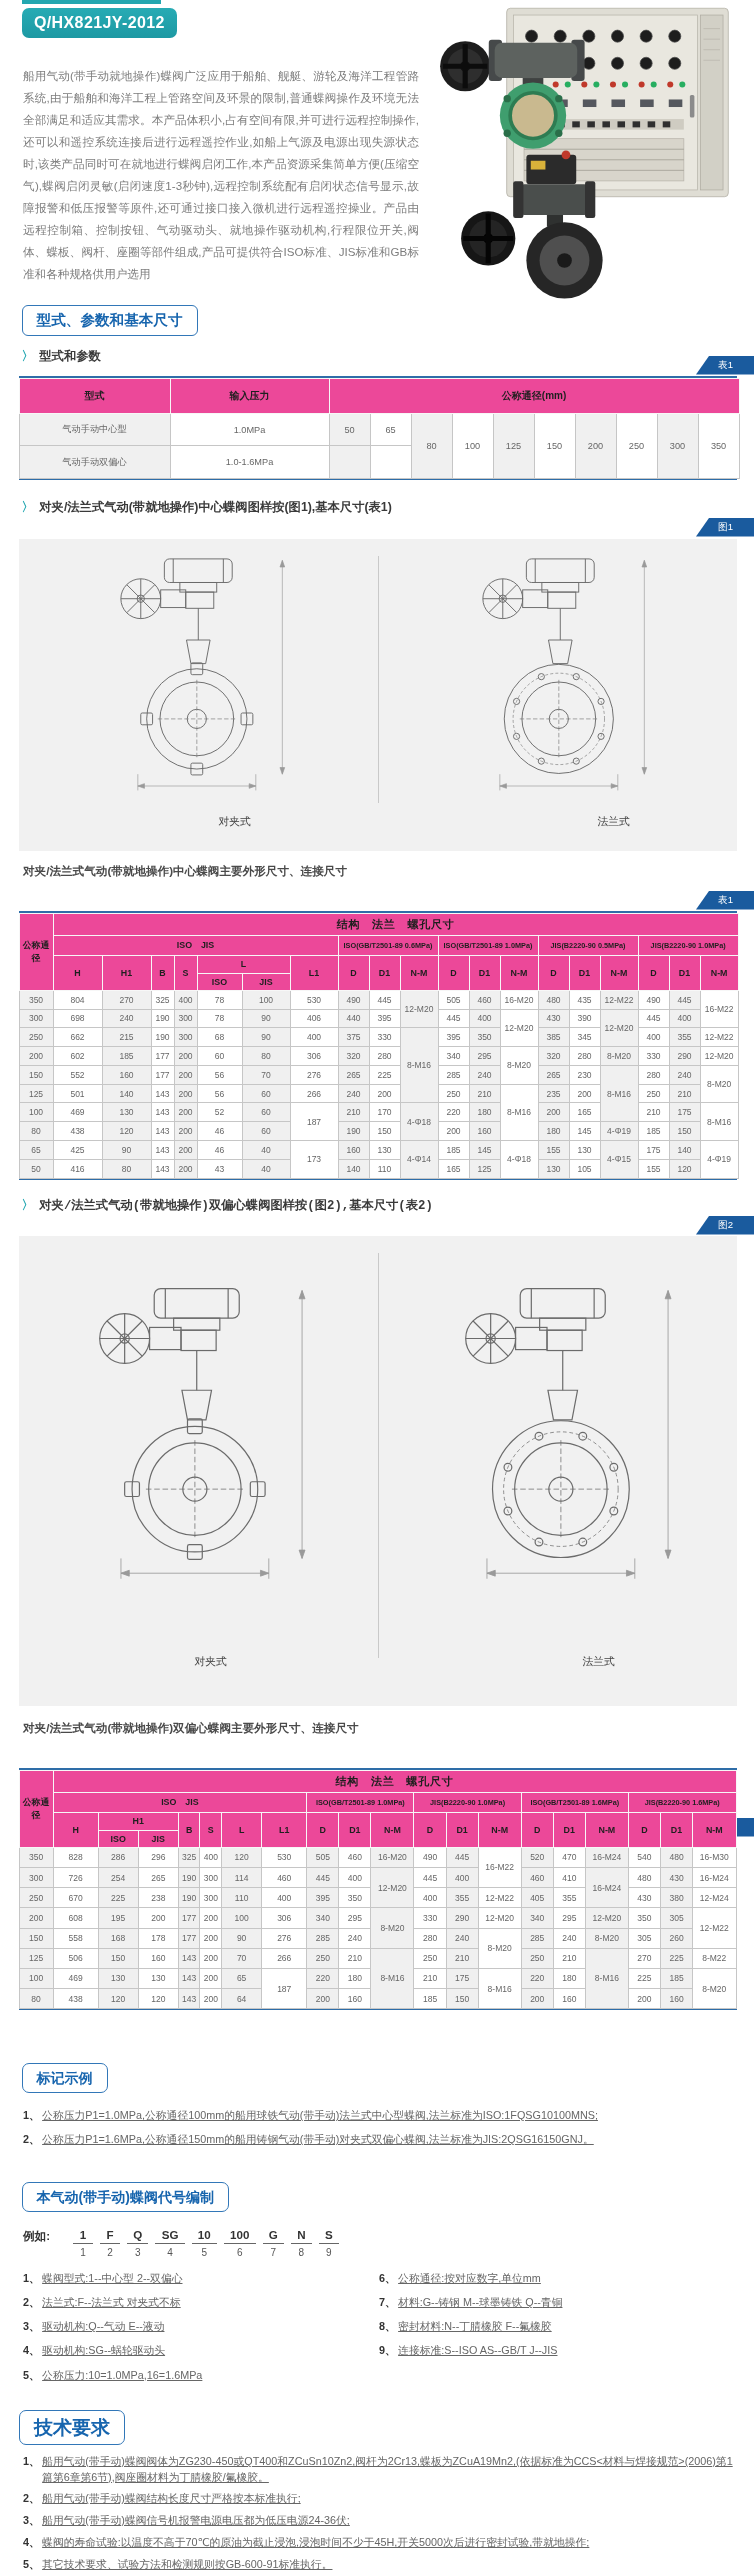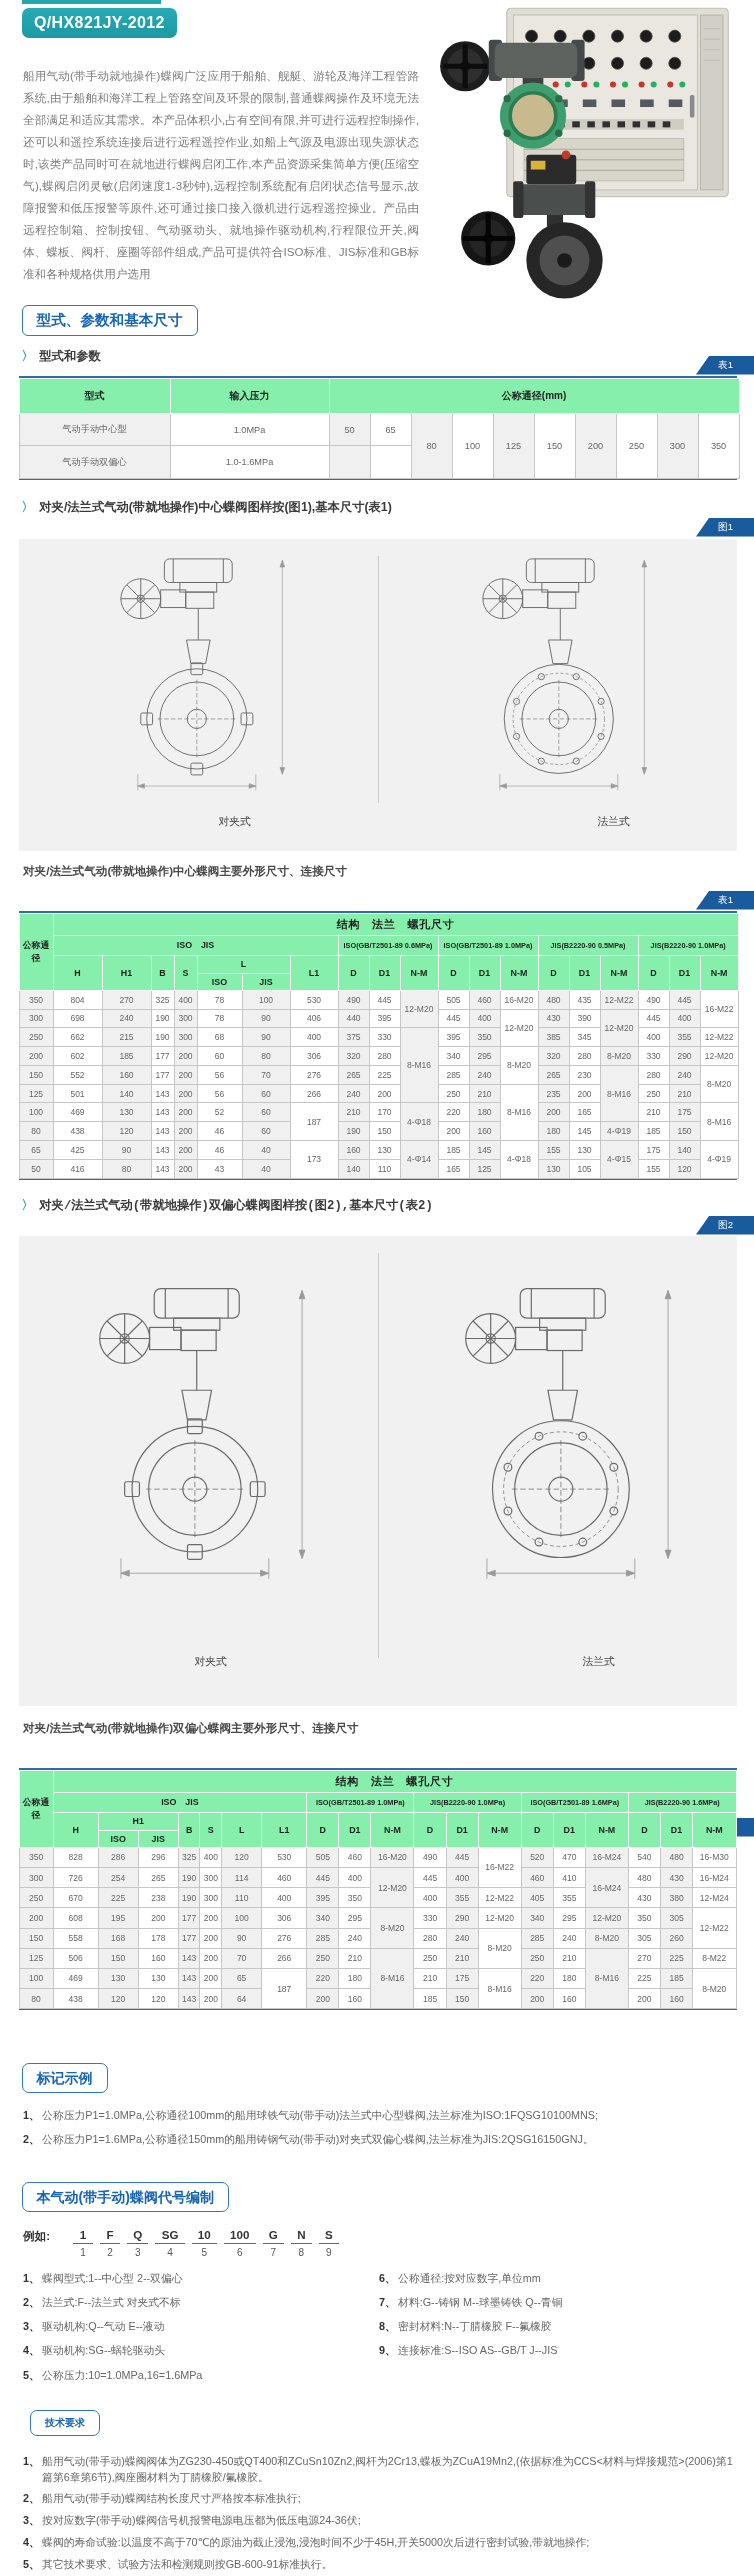--- a/index.html
+++ b/index.html
@@ -26,33 +26,33 @@
        display:flex;align-items:center;justify-content:center;clip-path:polygon(22% 0,100% 0,100% 100%,0 100%);}
 
   .panel{position:absolute;left:18.5px;width:718px;background:#f1f1f1;}
   .panel .divider{position:absolute;left:50%;top:17px;bottom:48px;border-left:0.8px solid #c9c9c9;}
   .flabel{position:absolute;font-size:10.8px;color:#444;}
   .valve-slot{position:absolute;}
   .valve-slot svg{width:100%;height:100%;}
 
   .tablewrap{position:absolute;left:18.5px;width:718px;border-top:2.3px solid #2e6da8;border-bottom:1.5px solid #2e6da8;}
   table{border-collapse:collapse;table-layout:fixed;width:100%;}
-  th{background:#86efac;border:0.8px solid #f7f7f7;font-weight:bold;color:#1f1f1f;padding:3.1px 0;font-size:8.9px;overflow:hidden;}
+  th{background:#ec4899;border:0.8px solid #f7f7f7;font-weight:bold;color:#1f1f1f;padding:3.1px 0;font-size:8.9px;overflow:hidden;}
   td{border:0.8px solid #c6c6c6;text-align:center;color:#666;font-size:8.5px;padding:3.9px 0;background:#fff;
      white-space:nowrap;overflow:hidden;}
   td.alt{background:#f0f0f0;}
   th.grp{font-size:7.3px;white-space:nowrap;}
   th.band{font-size:11px;letter-spacing:0.8px;}
   .ptable th{font-size:10px;padding:10px 0;}
   .ptable td{font-size:9.2px;padding:9.2px 0;}
   .t2 td{padding:4.6px 0;}
 
   .num-line{display:flex;font-size:10.8px;color:#666;line-height:1.45;}
   .num-line .no{font-weight:bold;color:#333;margin-right:2.3px;white-space:nowrap;}
-  .num-line .txt{flex:1;}
+  .num-line .txt{flex:1;text-decoration:underline;}
   .marking{position:absolute;left:23px;top:2108px;width:709px;}
   .marking .num-line{margin-bottom:8.5px;}
   .legend-left{position:absolute;left:23px;top:2271px;width:343px;}
   .legend-right{position:absolute;left:379px;top:2271px;width:358px;}
   .legend-left .num-line,.legend-right .num-line{margin-bottom:8.5px;}
   .tech{position:absolute;left:23px;top:2454px;width:710px;}
   .tech .num-line{margin-bottom:6.2px;}
 
   .code-row{position:absolute;left:23px;top:2228px;display:flex;align-items:flex-start;}
   .code-label{font-weight:bold;font-size:11.6px;color:#333;margin-right:23px;padding-top:0.8px;}
@@ -1006,33 +1006,33 @@
       <div class="num-line">
         <span class="no">8、</span>
         <span class="txt">密封材料:N--丁腈橡胶 F--氟橡胶</span>
       </div>
       <div class="num-line">
         <span class="no">9、</span>
         <span class="txt">连接标准:S--ISO AS--GB/T J--JIS</span>
       </div>
     </div>
 
-  <div class="section-box" style="left:30px;top:2410px;font-size:10px;">技术要求</div>
+  <div class="section-box" style="left:19px;top:2410px;font-size:19px;">技术要求</div>
   <div class="tech">
       <div class="num-line">
         <span class="no">1、</span>
         <span class="txt">船用气动(带手动)蝶阀阀体为ZG230-450或QT400和ZCuSn10Zn2,阀杆为2Cr13,蝶板为ZCuA19Mn2,(依据标准为CCS&lt;材料与焊接规范&gt;(2006)第1篇第6章第6节),阀座圈材料为丁腈橡胶/氟橡胶。</span>
       </div>
       <div class="num-line">
         <span class="no">2、</span>
         <span class="txt">船用气动(带手动)蝶阀结构长度尺寸严格按本标准执行;</span>
       </div>
       <div class="num-line">
         <span class="no">3、</span>
-        <span class="txt">按对应数字(带手动)蝶阀信号机报警电源电压都为低压电源24-36伏;</span>
+        <span class="txt">船用气动(带手动)蝶阀信号机报警电源电压都为低压电源24-36伏;</span>
       </div>
       <div class="num-line">
         <span class="no">4、</span>
         <span class="txt">蝶阀的寿命试验:以温度不高于70℃的原油为截止浸泡,浸泡时间不少于45H,开关5000次后进行密封试验,带就地操作;</span>
       </div>
       <div class="num-line">
         <span class="no">5、</span>
         <span class="txt">其它技术要求、试验方法和检测规则按GB-600-91标准执行。</span>
       </div>
     </div>

